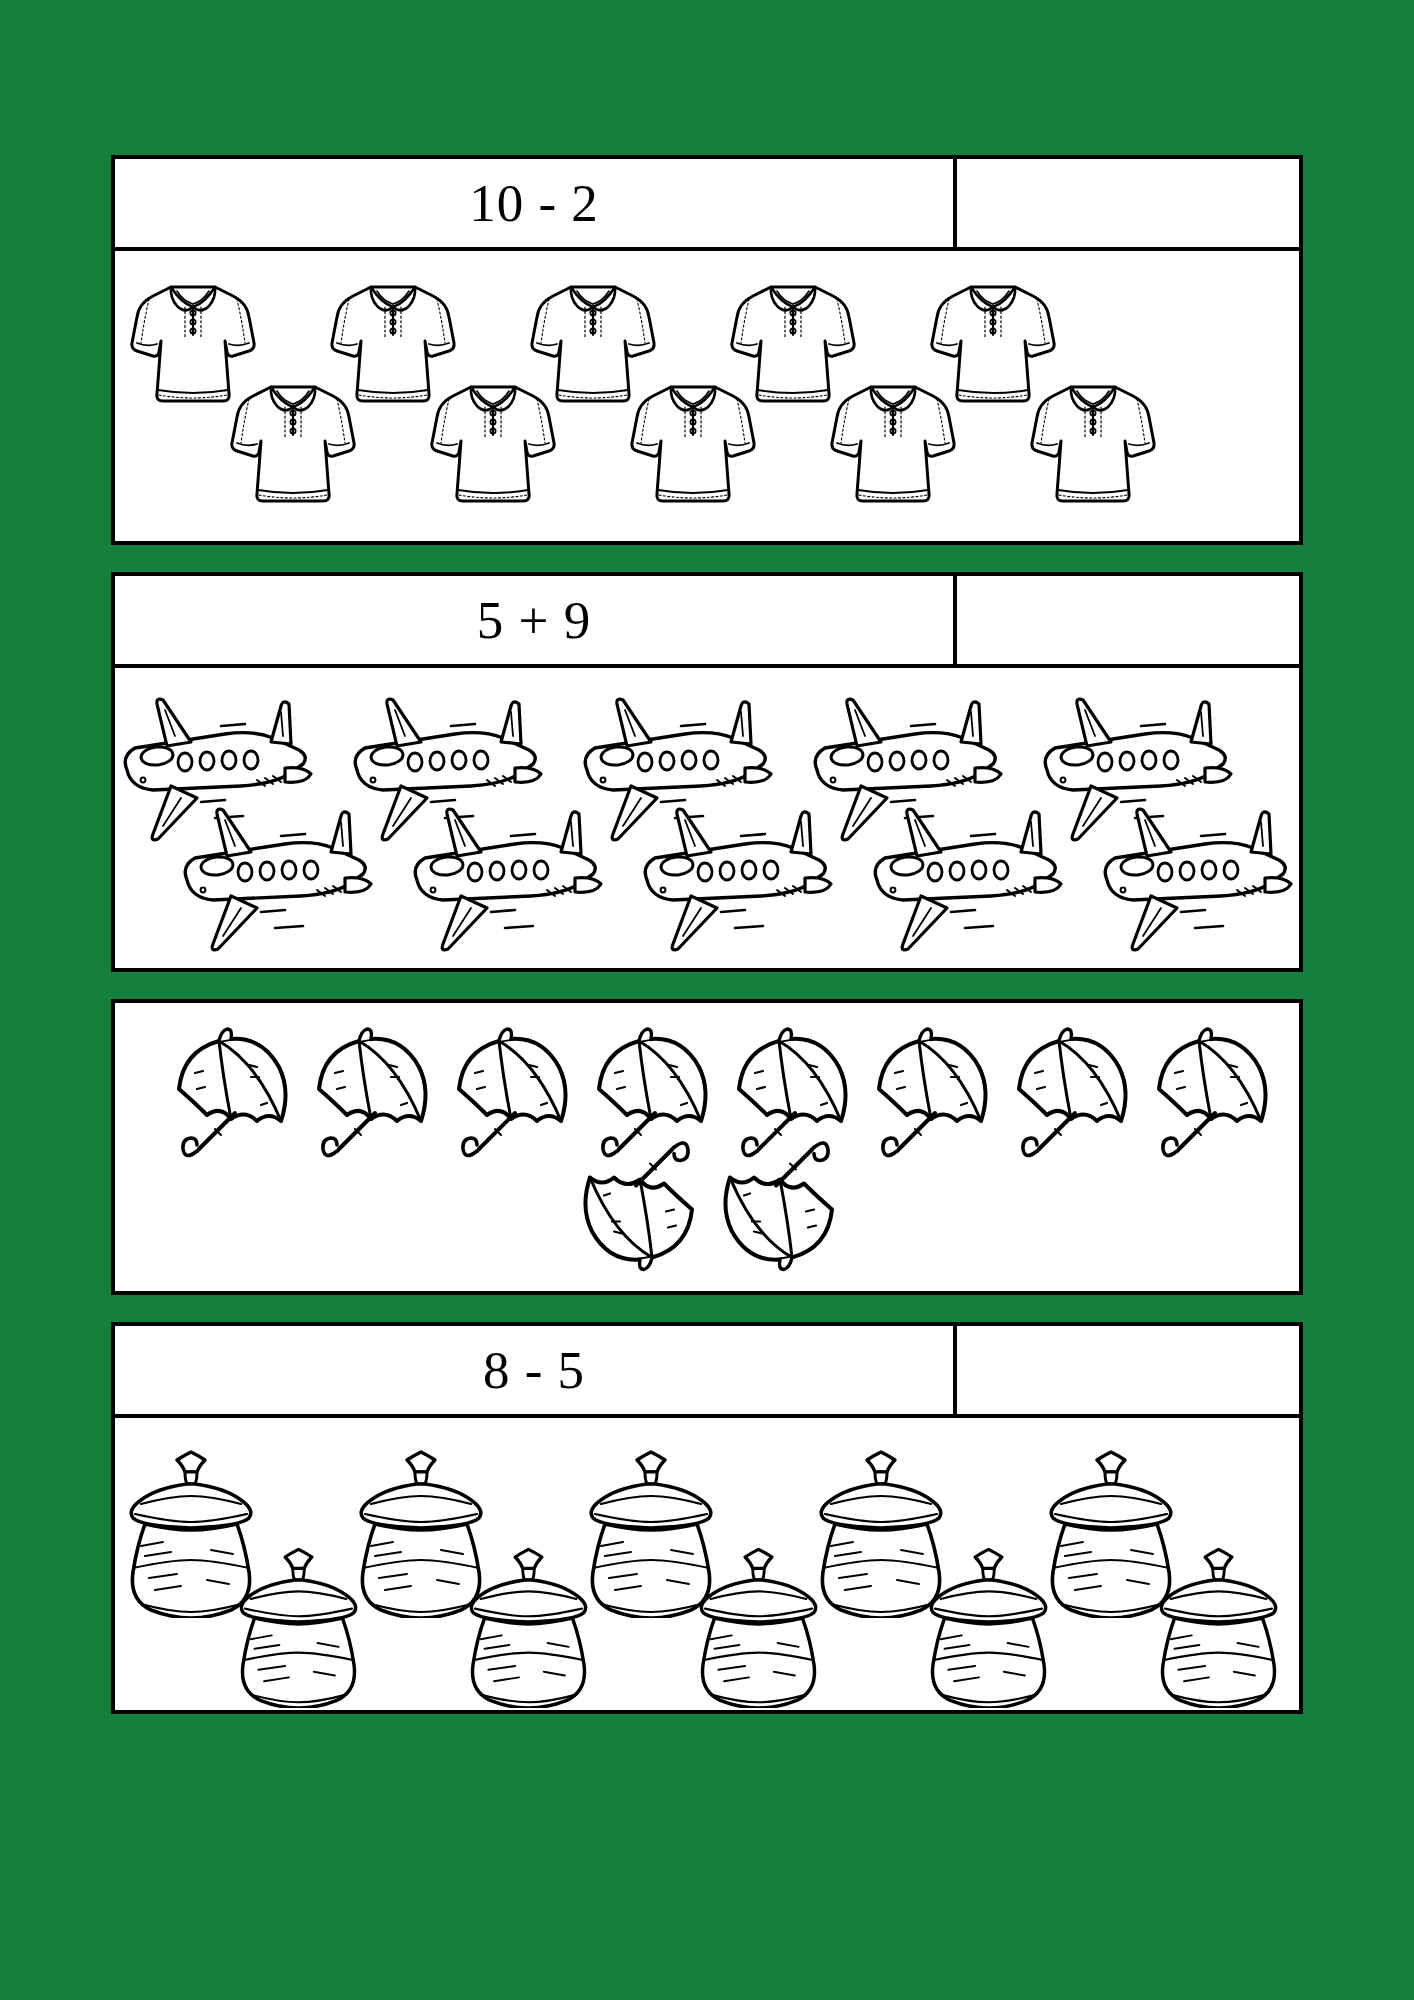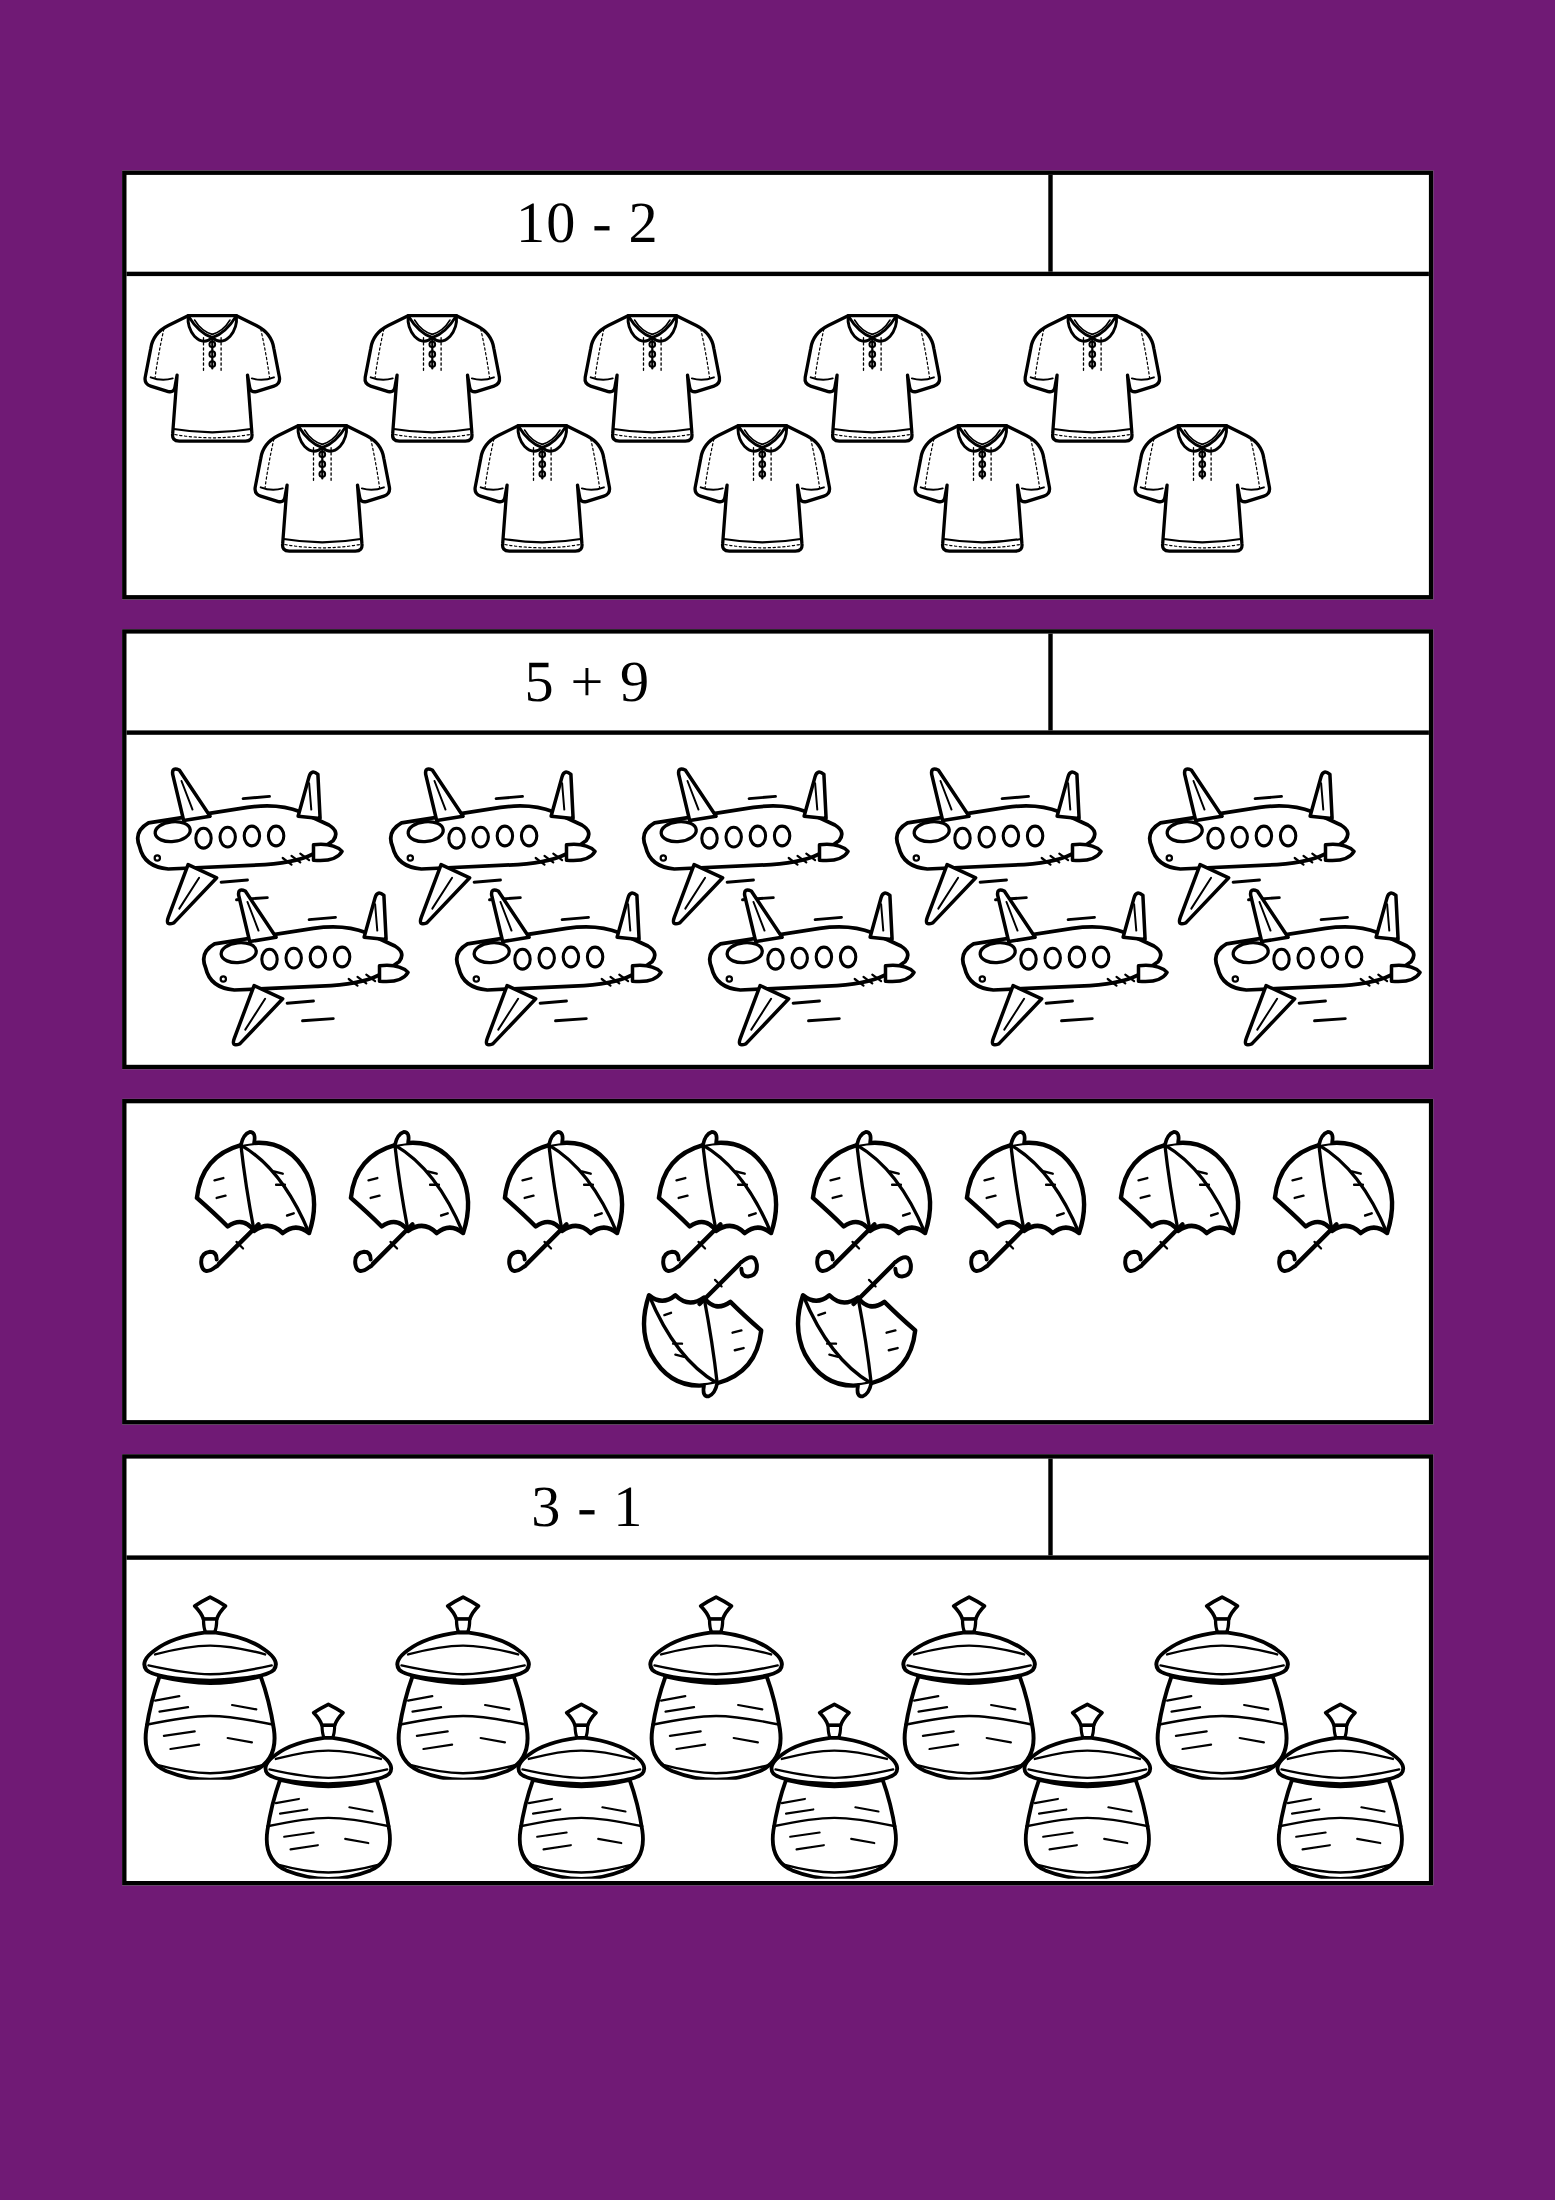--- a/index.html
+++ b/index.html
@@ -16,21 +16,21 @@
     position: relative;
     overflow: hidden;
   }
 
   #worksheet-page {
     position: absolute;
     left: 0;
     top: 0;
     width: 1414px;
     height: 2000px;
-    background: #701a75;
+    background: #15803d;
   }
 
   #problem-list {
     position: absolute;
     left: 111px;
     top: 155px;
     width: 1192px;
   }
 
   .problem-box {
@@ -698,21 +698,21 @@
             <path class="ink-fill" stroke-width="3.6" d="M34 126 Q22 136 20 124 Q19 114 28 113 Q34 113 34 120"></path>
             <path class="ink" stroke-width="2" d="M52 104 L58 110"></path>
           </svg>
         </div>
       </div>
     </div>
 
     <div class="problem-box">
       <div class="problem-header">
         <div class="equation-cell">
-          <span class="equation-text">3 - 1</span>
+          <span class="equation-text">8 - 5</span>
         </div>
         <div class="answer-cell">
           <span class="answer-text"></span>
         </div>
       </div>
       <div class="picture-area" style="height:292px;">
 
         <div class="obj" style="left:-4px;  top:20px; width:160px; height:180px;">
           <svg viewBox="0 0 160 180">
             <path class="ink-fill" stroke-width="3.4" d="M80 14 Q72 18 66 22 Q72 28 74 34 L86 34 Q88 28 94 22 Q88 18 80 14 Z"></path>

